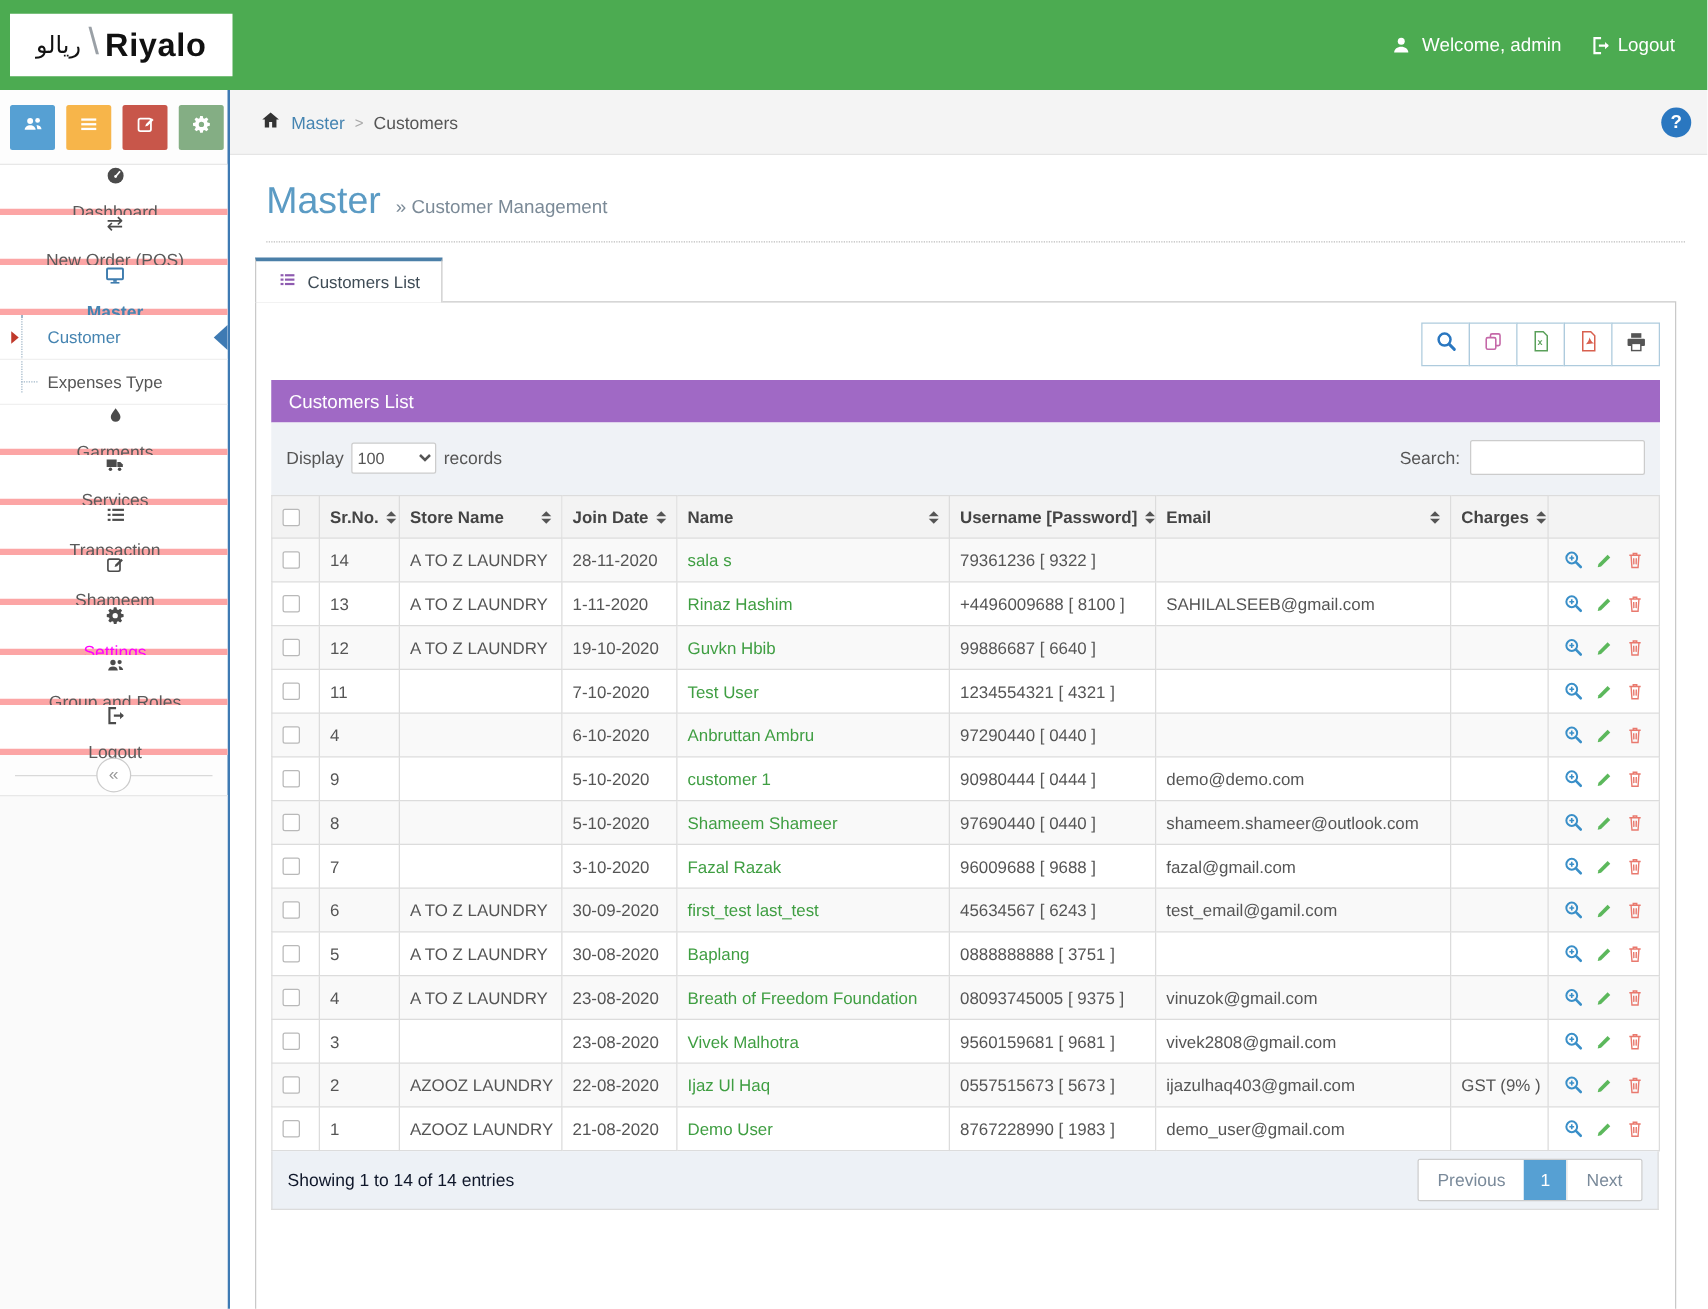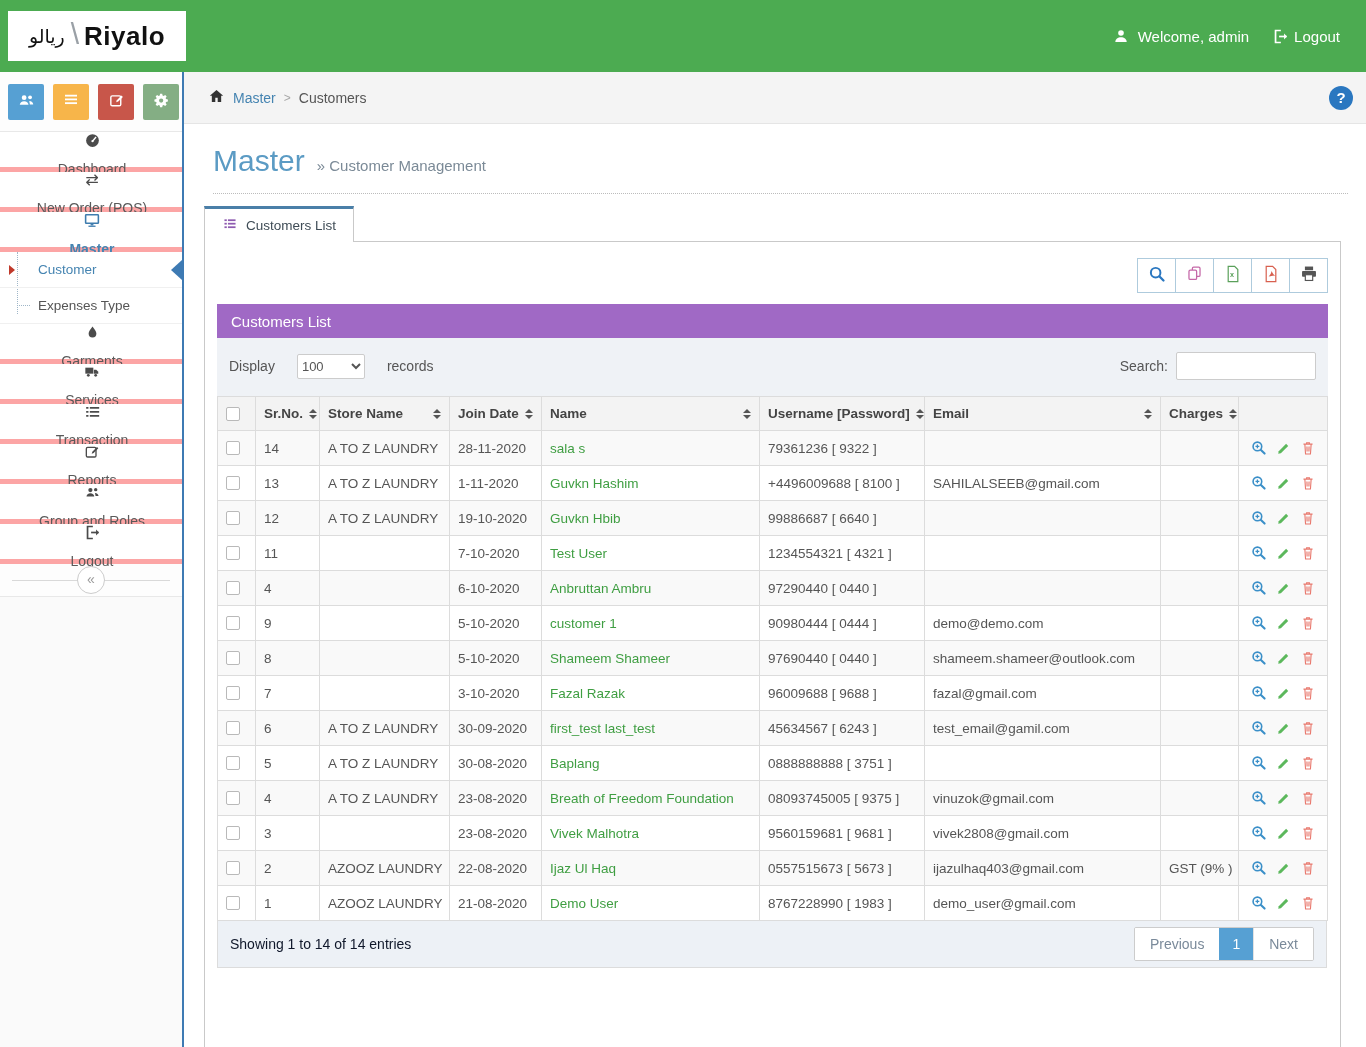--- a/index.html
+++ b/index.html
@@ -82,21 +82,21 @@
     padding:16px 12px 35px; position:relative; z-index:1; height:808px; }
   .toolbar { display:flex; justify-content:flex-end; margin-bottom:11px; }
   .tool-btn { width:39px; height:35px; background:#fff; border:1px solid #aecbdd;
     display:flex; align-items:center; justify-content:center; cursor:pointer; margin-left:-1px; }
 
   .panel-heading { height:34px; background:var(--purple,#a069c5); color:#fff; font-size:15px;
     display:flex; align-items:center; padding-left:14px; }
 
   .controls { background:#eff2f6; display:flex; justify-content:space-between; align-items:center;
     padding:14px 12px 16px; font-size:14px; color:#555; }
-  .display-group { display:flex; align-items:center; gap:22px; }
+  .display-group { display:flex; align-items:center; gap:6px; }
   .display-group select { width:68px; height:25px; border:1px solid #ccc; border-radius:2px;
     font-size:13px; color:#555; background:#fff; font-family:inherit; }
   .search-group { display:flex; align-items:center; gap:8px; }
   .search-group input { width:140px; height:28px; border:1px solid #ccc; border-radius:2px;
     background:#fff; padding:0 6px; font-size:13px; font-family:inherit; }
 
   table { border-collapse:collapse; width:1110px; table-layout:fixed; font-size:13.5px; }
   th,td { border:1px solid #dcdcdc; padding:9px 8px; text-align:left; overflow:hidden;
     white-space:nowrap; }
   thead th { background:#f3f3f3; color:#444; font-weight:700; cursor:pointer; }
@@ -264,21 +264,32 @@
             <polyline points="1,1.5 5.5,6 10,1.5"></polyline>
           </svg></span>
     </div>
     <div class="nav-item">
       <span class="nico">
           <svg width="16" height="16" viewBox="0 0 24 24" fill="none" stroke="#4b4b4b" stroke-width="2">
             <rect x="3.5" y="5" width="14.5" height="14.5" rx="2"></rect>
             <path d="M12.5 11.5L19.5 4.5l2 2-7 7-3 1z" fill="#4b4b4b" stroke="none"></path>
           </svg>
         </span>
-      <span class="nlabel">Reports</span>
+      <span class="nlabel">Shameem</span>
+      <span class="chev"><svg width="11" height="8" viewBox="0 0 11 8" fill="none" stroke="#8a8a8a" stroke-width="1.6">
+            <polyline points="1,1.5 5.5,6 10,1.5"></polyline>
+          </svg></span>
+    </div>
+    <div class="nav-item magenta">
+      <span class="nico">
+          <svg width="17" height="17" viewBox="0 0 24 24" fill="#4b4b4b" fill-rule="evenodd">
+            <path d="M21 13.5v-3l-2.6-.5a6.7 6.7 0 00-.6-1.5l1.5-2.2-2.1-2.1-2.2 1.5c-.5-.3-1-.5-1.5-.6L13 2.5h-3l-.5 2.6c-.5.1-1 .3-1.5.6L5.8 4.2 3.7 6.3l1.5 2.2c-.3.5-.5 1-.6 1.5l-2.6.5v3l2.6.5c.1.5.3 1 .6 1.5l-1.5 2.2 2.1 2.1 2.2-1.5c.5.3 1 .5 1.5.6l.5 2.6h3l.5-2.6c.5-.1 1-.3 1.5-.6l2.2 1.5 2.1-2.1-1.5-2.2c.3-.5.5-1 .6-1.5zM11.5 15a3 3 0 110-6 3 3 0 010 6z"></path>
+          </svg>
+        </span>
+      <span class="nlabel">Settings</span>
       <span class="chev"><svg width="11" height="8" viewBox="0 0 11 8" fill="none" stroke="#8a8a8a" stroke-width="1.6">
             <polyline points="1,1.5 5.5,6 10,1.5"></polyline>
           </svg></span>
     </div>
     <div class="nav-item">
       <span class="nico">
           <svg width="19" height="17" viewBox="0 0 24 24" fill="#4b4b4b">
             <circle cx="9" cy="8.5" r="3"></circle>
             <path d="M3.5 17.5c0-2.8 2.5-4.6 5.5-4.6s5.5 1.8 5.5 4.6z"></path>
             <circle cx="16.5" cy="8" r="2.4"></circle>
@@ -510,21 +521,21 @@
     </td>
   </tr>
 
   <tr>
     <td>
                 <div class="cbx"></div>
               </td>
     <td>13</td>
     <td>A TO Z LAUNDRY</td>
     <td>1-11-2020</td>
-    <td class="name-cell">Guvkn Hashim</td>
+    <td class="name-cell">Rinaz Hashim</td>
     <td>+4496009688 [ 8100 ]</td>
     <td>SAHILALSEEB@gmail.com</td>
     <td></td>
     <td class="actions-cell">
       <span class="row-actions">
         <span>
                     <svg width="16" height="16" viewBox="0 0 20 20">
                       <circle cx="8" cy="8" r="5.4" fill="none" stroke="#3a8fc8" stroke-width="2"></circle>
                       <line x1="12.4" y1="12.4" x2="17" y2="17" stroke="#3a8fc8" stroke-width="2.6" stroke-linecap="round"></line>
                       <line x1="5.6" y1="8" x2="10.4" y2="8" stroke="#3a8fc8" stroke-width="1.6"></line>

